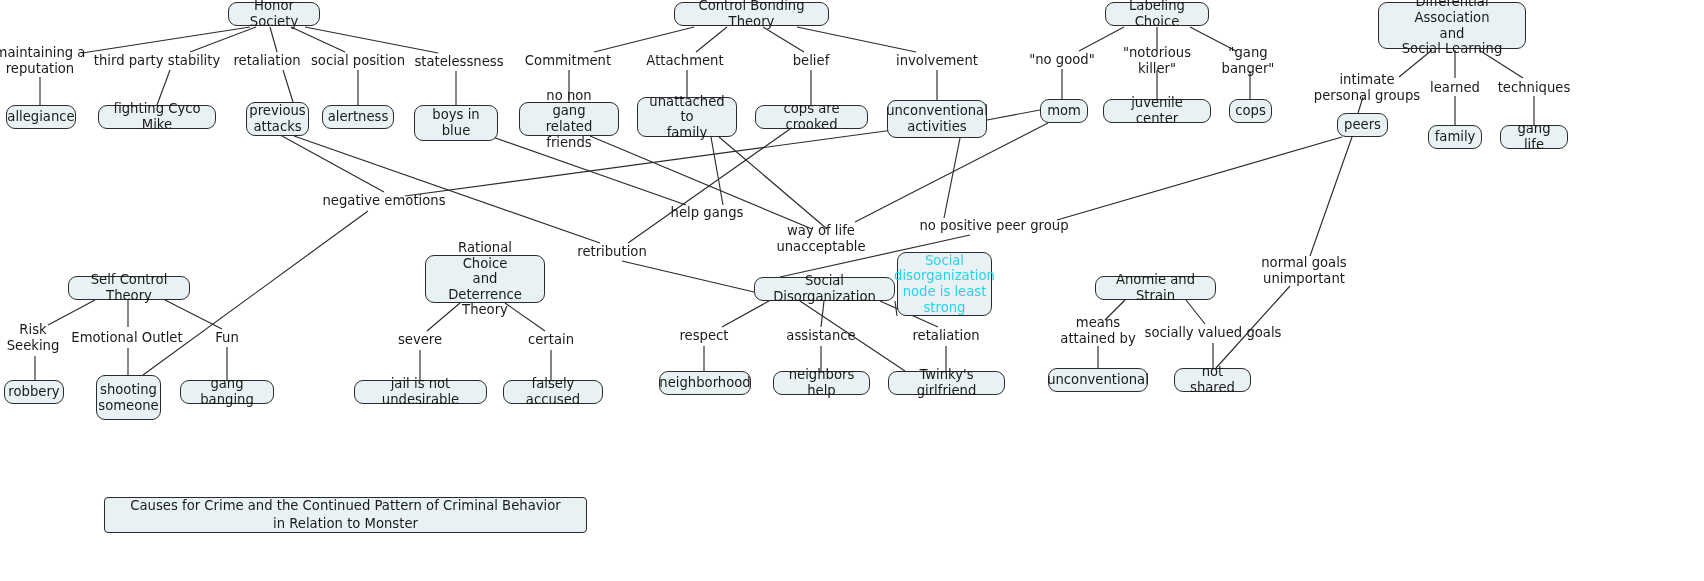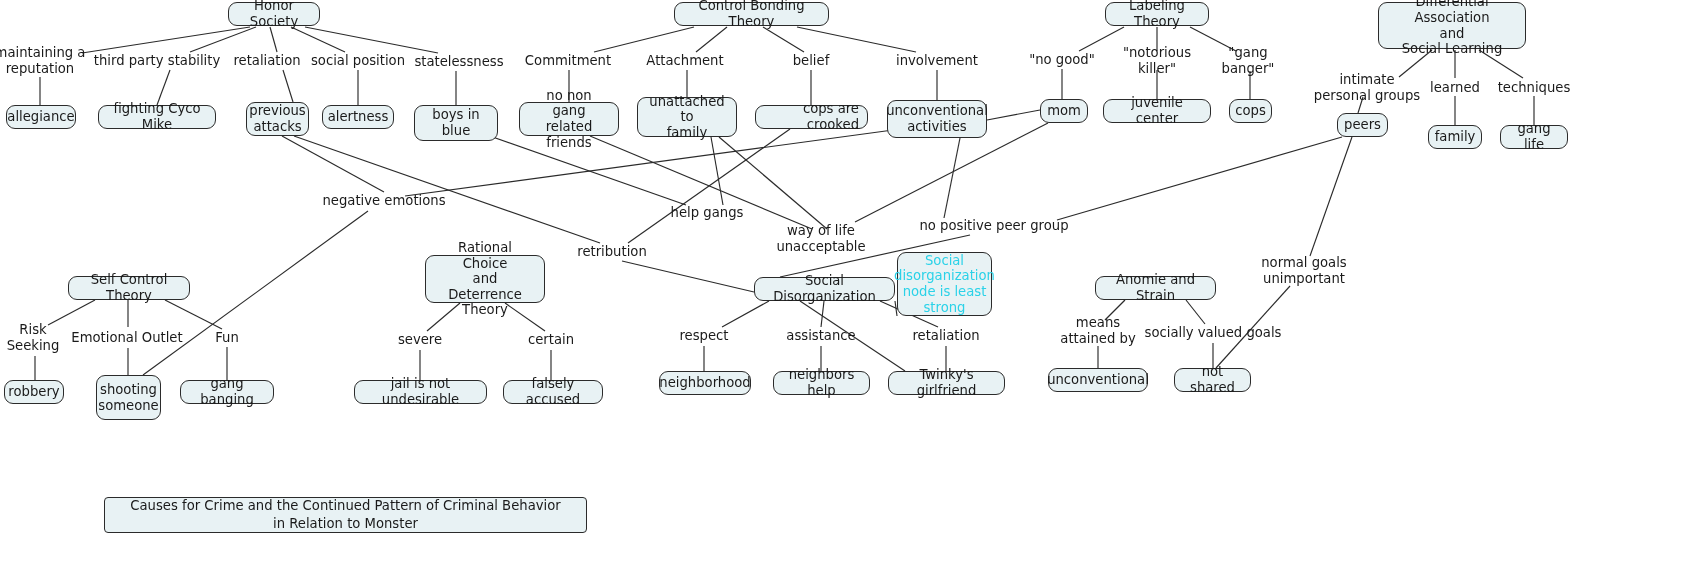--- a/index.html
+++ b/index.html
@@ -140,24 +140,24 @@
     <div class="node" style="left: 98px; top: 105px; width: 118px; height: 24px;">fighting Cyco Mike</div>
     <div class="node" style="left: 246px; top: 102px; width: 63px; height: 34px;">previous
 attacks</div>
     <div class="node" style="left: 322px; top: 105px; width: 72px; height: 24px;">alertness</div>
     <div class="node" style="left: 414px; top: 105px; width: 84px; height: 36px;">boys in blue</div>
     <div class="node" style="left: 674px; top: 2px; width: 155px; height: 24px;">Control Bonding Theory</div>
     <div class="node" style="left: 519px; top: 102px; width: 100px; height: 34px;">no non gang
 related friends</div>
     <div class="node" style="left: 637px; top: 97px; width: 100px; height: 40px;">unattached to
 family</div>
-    <div class="node" style="left: 755px; top: 105px; width: 113px; height: 24px; text-align: right;">cops are crooked</div>
+    <div class="node" style="left: 755px; top: 105px; width: 113px; height: 24px;">cops are crooked</div>
     <div class="node" style="left: 887px; top: 100px; width: 100px; height: 38px;">unconventional
 activities</div>
-    <div class="node" style="left: 1105px; top: 2px; width: 104px; height: 24px;">Labeling Theory</div>
+    <div class="node" style="left: 1105px; top: 2px; width: 104px; height: 24px;">Labeling Choice</div>
     <div class="node" style="left: 1040px; top: 99px; width: 48px; height: 24px;">mom</div>
     <div class="node" style="left: 1103px; top: 99px; width: 108px; height: 24px;">juvenile center</div>
     <div class="node" style="left: 1229px; top: 99px; width: 43px; height: 24px;">cops</div>
     <div class="node" style="left: 1378px; top: 2px; width: 148px; height: 47px;">Differential Association
 and
 Social Learning</div>
     <div class="node" style="left: 1337px; top: 113px; width: 51px; height: 24px;">peers</div>
     <div class="node" style="left: 1428px; top: 125px; width: 54px; height: 24px;">family</div>
     <div class="node" style="left: 1500px; top: 125px; width: 68px; height: 24px;">gang life</div>
     <div class="node" style="left: 68px; top: 276px; width: 122px; height: 24px;">Self Control Theory</div>

